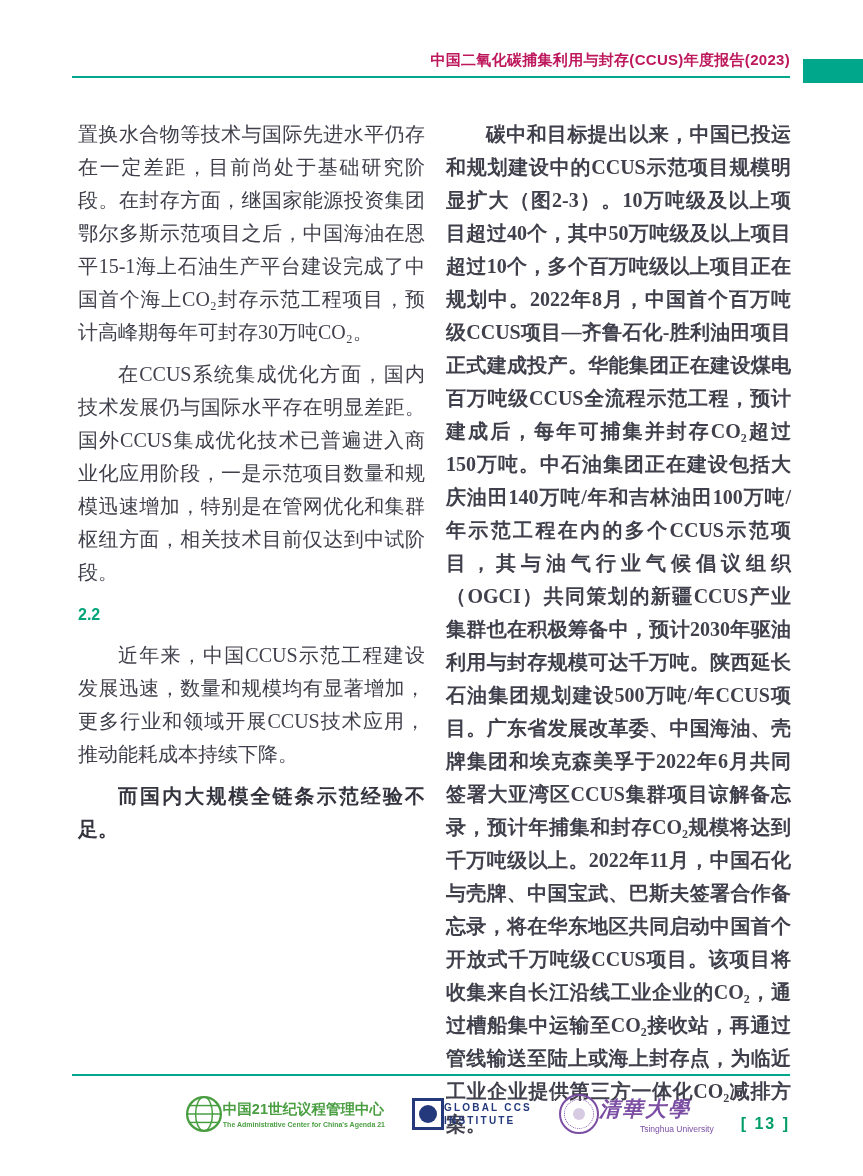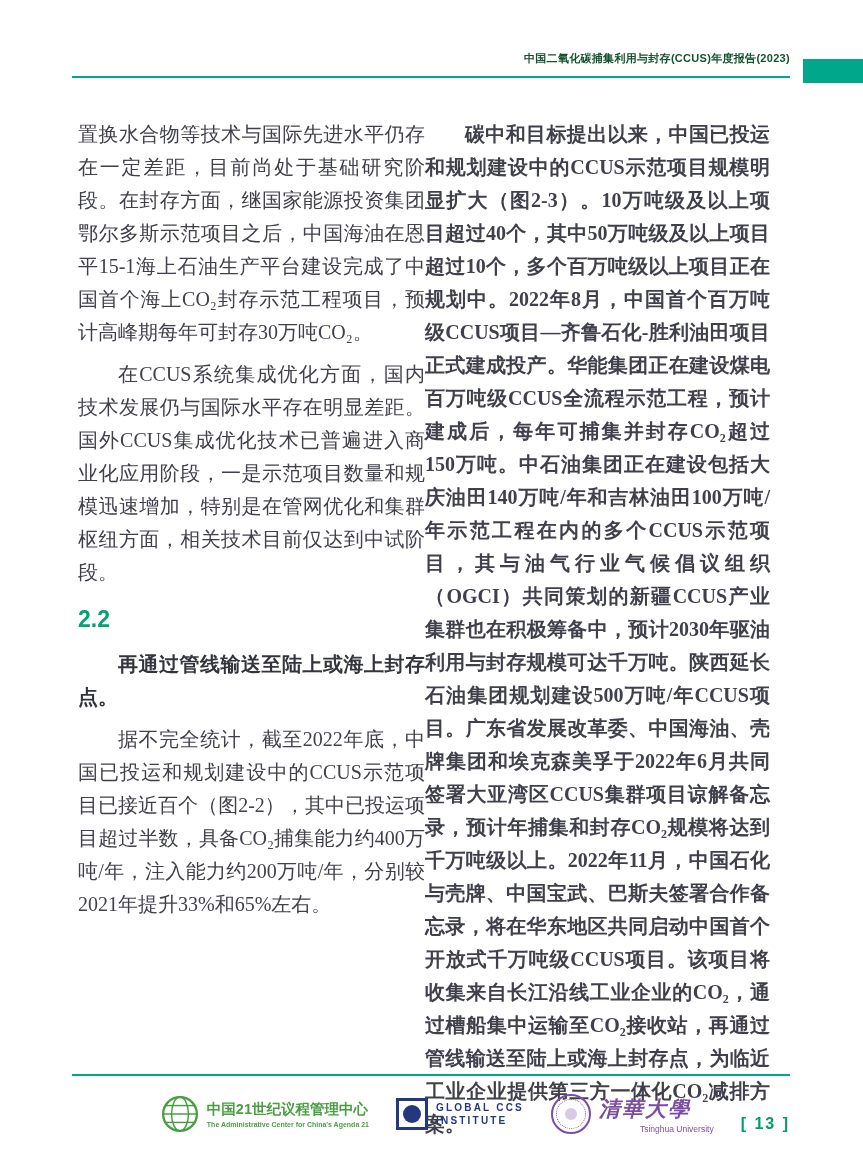--- a/index.html
+++ b/index.html
@@ -3,45 +3,45 @@
 <meta charset="utf-8">
 <style>
   html,body{margin:0;padding:0;}
   body{
     width:863px;height:1176px;background:#ffffff;overflow:hidden;position:relative;
     font-family:"Liberation Sans", sans-serif;
   }
   
   .header-title{
     position:absolute;top:51px;right:73px;
-    font-size:11px;font-weight:bold;color:#14532d;letter-spacing:.3px;
+    font-size:15px;font-weight:bold;color:#be185d;letter-spacing:.3px;
     font-family:"Liberation Sans","DejaVu Sans",sans-serif;
   }
   .header-rule{position:absolute;top:76px;left:72px;width:718px;height:2px;background:#00a88c;}
   .header-tab{position:absolute;top:59px;left:803px;width:60px;height:24px;background:#00a78b;}
   
-  .content{position:absolute;top:118px;left:78px;width:713px;display:flex;}
+  .content{position:absolute;top:118px;left:78px;width:713px;display:flex;gap:21px;}
   .col-left{width:347px;}
   .col-right{width:345px;font-weight:bold;}
   .body-p{
     margin:0 0 9px;font-size:20px;line-height:33px;text-align:justify;
     color:#40404c;font-family:"Liberation Serif","DejaVu Serif",serif;
     text-indent:2em;
   }
   .body-p.no-indent{text-indent:0;}
   .body-p.bold{font-weight:bold;color:#34343f;}
   .section-heading{
-    margin:17px 0 15px;font-size:23px;font-weight:bold;color:#00a478;
+    margin:17px 0 15px;font-size:16px;font-weight:bold;color:#00a478;
     font-family:"Liberation Sans","DejaVu Sans",sans-serif;
     display:flex;gap:13px;align-items:baseline;
   }
   
   .footer-rule{position:absolute;top:1074px;left:72px;width:718px;height:2px;background:#00a88c;}
   .footer-row{position:absolute;top:1094px;right:73px;display:flex;align-items:center;gap:27px;}
-  .logo{display:flex;align-items:center;gap:8px;}
+  .logo{display:flex;align-items:center;gap:0;}
   .agenda-text{display:flex;flex-direction:column;}
   .agenda-name{font-size:14.5px;font-weight:bold;color:#4a9e42;white-space:nowrap;}
   .agenda-sub{font-size:7px;font-weight:bold;color:#4a9e42;margin-top:2px;white-space:nowrap;}
   .gccsi-mark{width:32px;height:32px;border:3px solid #24397c;box-sizing:border-box;
     display:flex;align-items:center;justify-content:center;}
   .gccsi-dot{width:18px;height:18px;border-radius:50%;background:#24397c;}
   .gccsi-text{font-size:10px;font-weight:bold;color:#24397c;letter-spacing:2.2px;line-height:13px;white-space:nowrap;}
   .seal{width:40px;height:40px;border-radius:50%;border:2px solid #7b4ea3;box-sizing:border-box;position:relative;flex:none;}
   .seal::before{content:"";position:absolute;inset:3px;border-radius:50%;border:1px dotted #7b4ea3;}
   .seal::after{content:"";position:absolute;inset:12px;border-radius:50%;background:#7b4ea3;opacity:.3;}
@@ -61,22 +61,22 @@
   <div class="header-rule"></div>
   <div class="header-tab"></div>
 
   <div class="content">
     <div class="col-left">
       <p class="body-p no-indent">置换水合物等技术与国际先进水平仍存在一定差距，目前尚处于基础研究阶段。在封存方面，继国家能源投资集团鄂尔多斯示范项目之后，中国海油在恩平15-1海上石油生产平台建设完成了中国首个海上CO₂封存示范工程项目，预计高峰期每年可封存30万吨CO₂。</p>
       <p class="body-p">在CCUS系统集成优化方面，国内技术发展仍与国际水平存在明显差距。国外CCUS集成优化技术已普遍进入商业化应用阶段，一是示范项目数量和规模迅速增加，特别是在管网优化和集群枢纽方面，相关技术目前仅达到中试阶段。</p>
       <h2 class="section-heading">
         <span>2.2</span>
       </h2>
-      <p class="body-p bold">再通过管线输送至陆上或海上封存点。</p>
-      <p class="body-p">据不完全统计，截至2022年底，中国已投运和规划建设中的CCUS示范项目已接近百个（图2-2），其中已投运项目超过半数，具备CO₂捕集能力约400万吨/年，注入能力约200万吨/年，分别较2021年提升33%和65%左右。</p>
+      <p class="body-p">近年来，中国CCUS示范工程建设发展迅速，数量和规模均有显著增加，更多行业和领域开展CCUS技术应用，推动能耗成本持续下降。</p>
+      <p class="body-p bold">而国内大规模全链条示范经验不足。</p>
     </div>
     <div class="col-right">
       <p class="body-p">碳中和目标提出以来，中国已投运和规划建设中的CCUS示范项目规模明显扩大（图2-3）。10万吨级及以上项目超过40个，其中50万吨级及以上项目超过10个，多个百万吨级以上项目正在规划中。2022年8月，中国首个百万吨级CCUS项目—齐鲁石化-胜利油田项目正式建成投产。华能集团正在建设煤电百万吨级CCUS全流程示范工程，预计建成后，每年可捕集并封存CO₂超过150万吨。中石油集团正在建设包括大庆油田140万吨/年和吉林油田100万吨/年示范工程在内的多个CCUS示范项目，其与油气行业气候倡议组织（OGCI）共同策划的新疆CCUS产业集群也在积极筹备中，预计2030年驱油利用与封存规模可达千万吨。陕西延长石油集团规划建设500万吨/年CCUS项目。广东省发展改革委、中国海油、壳牌集团和埃克森美孚于2022年6月共同签署大亚湾区CCUS集群项目谅解备忘录，预计年捕集和封存CO₂规模将达到千万吨级以上。2022年11月，中国石化与壳牌、中国宝武、巴斯夫签署合作备忘录，将在华东地区共同启动中国首个开放式千万吨级CCUS项目。该项目将收集来自长江沿线工业企业的CO₂，通过槽船集中运输至CO₂接收站，再通过管线输送至陆上或海上封存点，为临近工业企业提供第三方一体化CO₂减排方案。</p>
     </div>
   </div>
 
   <div class="footer-rule"></div>
   <div class="footer-row">
 
     <div class="logo">

